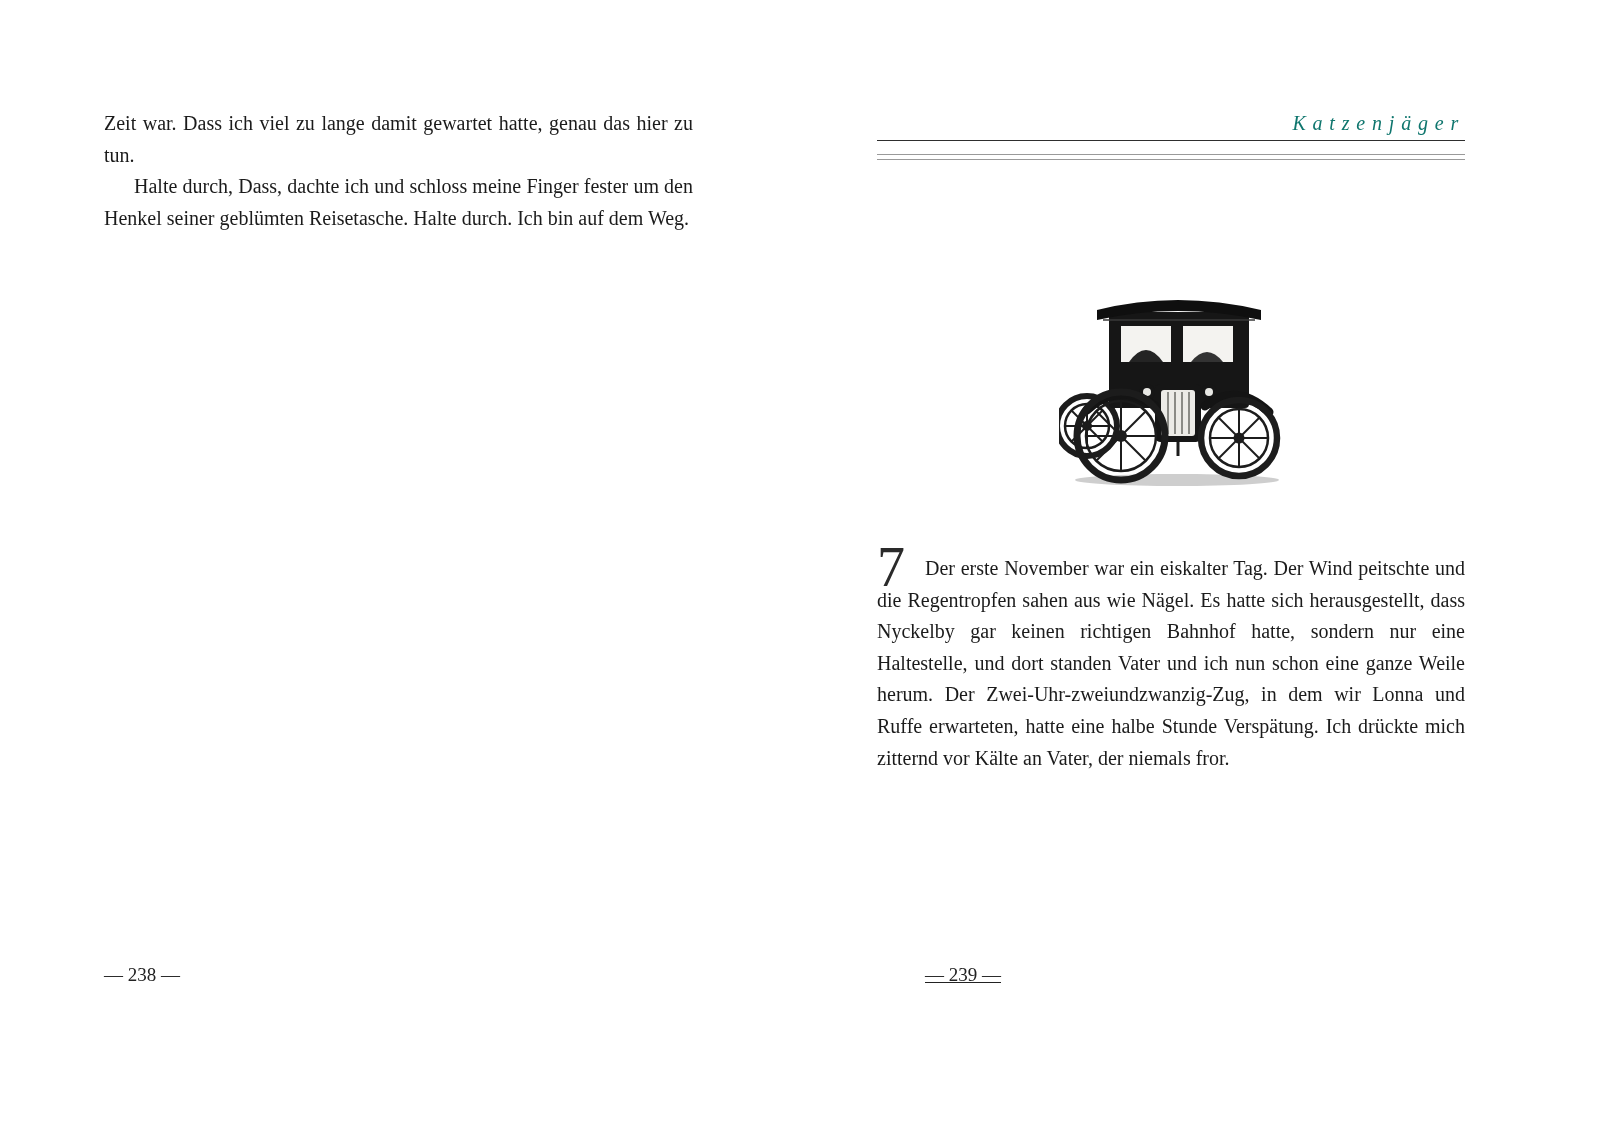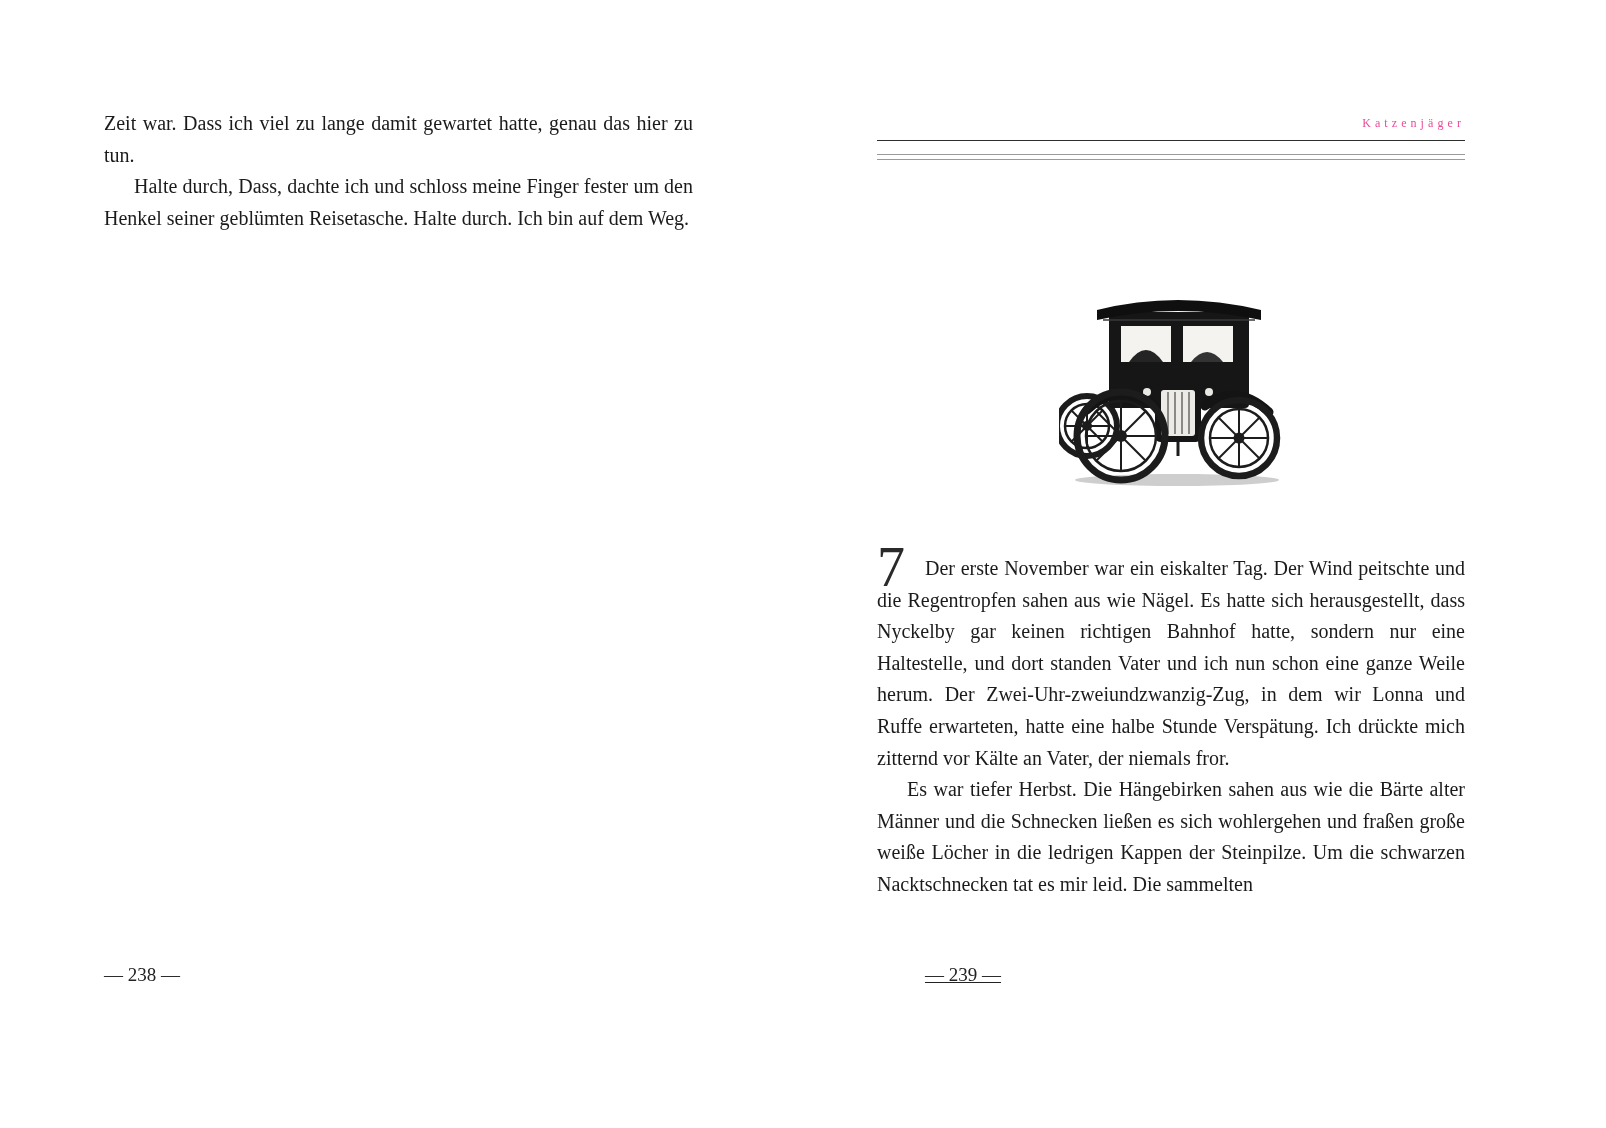--- a/index.html
+++ b/index.html
@@ -36,25 +36,26 @@
   }
 
   
   .page-right {
     position: absolute;
     left: 877px;
     top: 112px;
     width: 588px;
   }
   .running-header {
-    font-size: 12px;
+    font-size: 20px;
     line-height: 22px;
     letter-spacing: 0.34em;
     text-align: right;
-    color: #ec4899;
+    color: #0f766e;
+    font-style: italic;
   }
   .rule-single {
     margin-top: 6px;
     border-top: 1.5px solid #2e2e2e;
   }
   .rule-double {
     margin-top: 13px;
     height: 4px;
     border-top: 1px solid #9a9a9a;
     border-bottom: 1px solid #9a9a9a;
@@ -169,18 +170,17 @@
           <line x1="180" y1="133" x2="180" y2="191" stroke-width="2"></line>
           <line x1="159.5" y1="141.5" x2="200.5" y2="182.5" stroke-width="2"></line>
           <line x1="159.5" y1="182.5" x2="200.5" y2="141.5" stroke-width="2"></line>
         </g>
         <circle cx="180" cy="162" r="5.5" fill="#1c1c1c"></circle>
       </svg>
     </figure>
 
     <p class="body-text chapter-opening"><span class="chapter-num">7</span><span>Der erste November war ein eiskalter Tag. Der Wind peitschte und die Regentropfen sahen aus wie Nägel. Es hatte sich heraus­gestellt, dass Nyckelby gar keinen richtigen Bahnhof hatte, sondern nur eine Haltestelle, und dort standen Vater und ich nun schon eine ganze Weile herum. Der Zwei-Uhr-zweiundzwanzig-Zug, in dem wir Lonna und Ruffe erwarteten, hatte eine halbe Stunde Ver­spätung. Ich drückte mich zitternd vor Kälte an Vater, der niemals fror.</span></p>
 
-    <p class="body-text indent">Es war tiefer Herbst. Die Hängebirken sahen aus wie die Bärte alter Männer und die Schnecken ließen es sich wohlergehen und fraßen große weiße Löcher in die ledrigen Kappen der Steinpilze. Um die schwarzen Nacktschnecken tat es mir leid. Die sammelten</p>
   </section>
 
   <div class="pagenum right-num">— 239 —</div>
 
 </div>
 
 </body></html>

